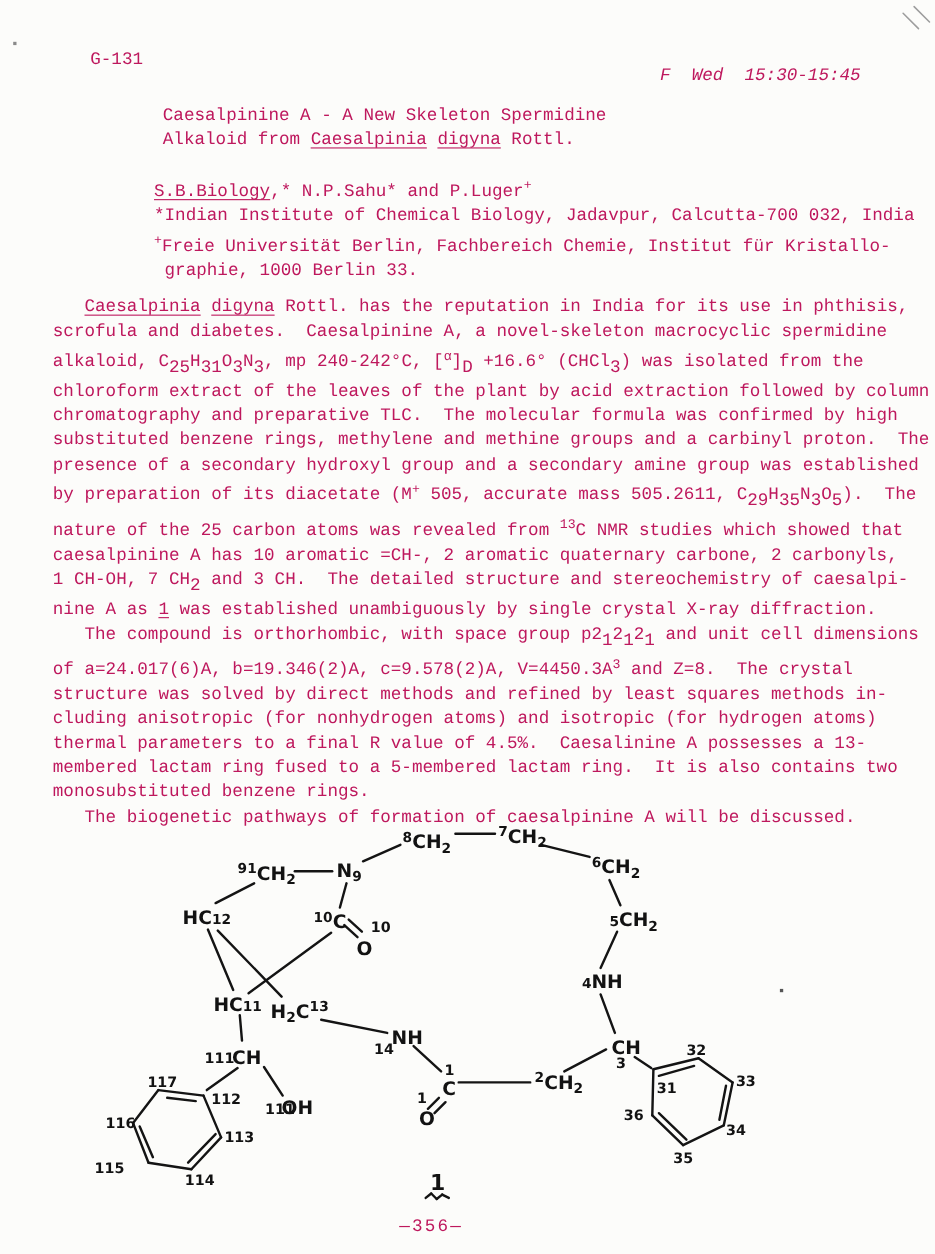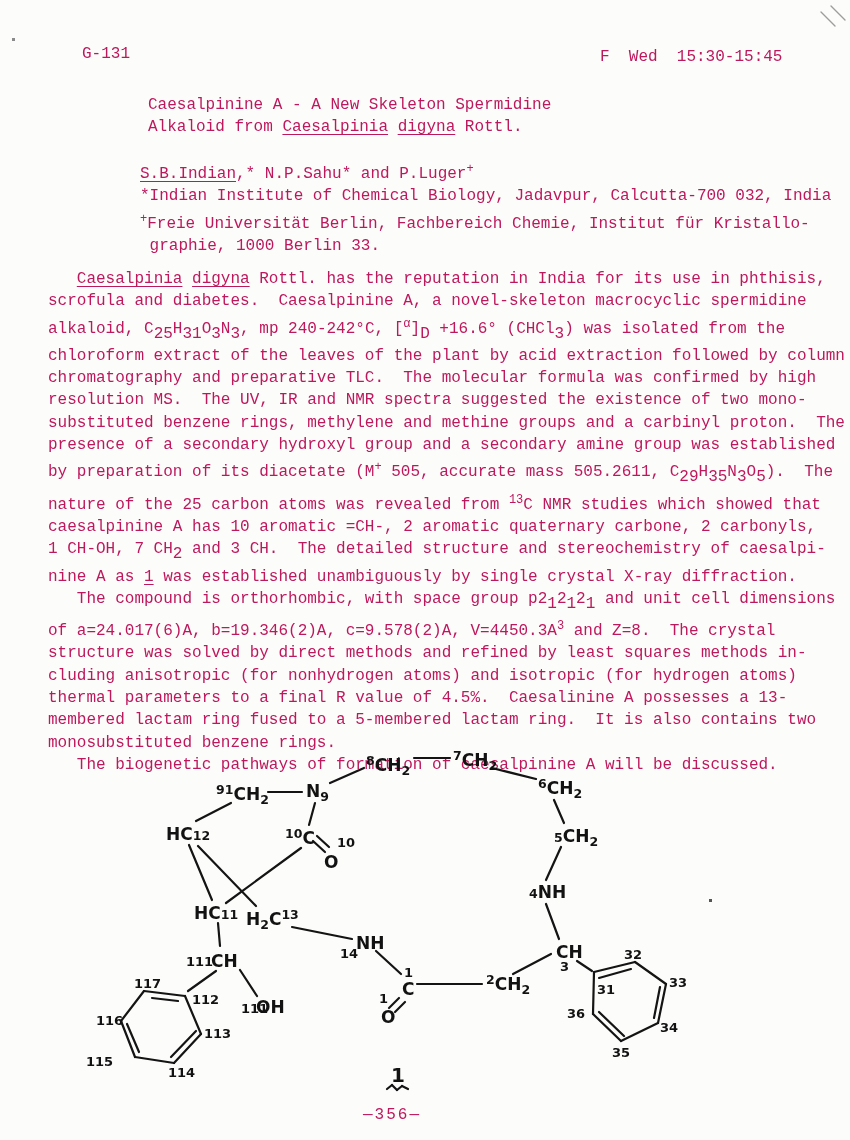--- a/index.html
+++ b/index.html
@@ -22,41 +22,40 @@
   svg text{font-family:"DejaVu Sans", sans-serif;font-weight:bold;fill:#121212;}
   svg .bond{stroke:#141414;stroke-width:2.2;stroke-linecap:round;fill:none;}
   svg .noise{stroke:#9d9d9d;stroke-width:1.4;stroke-linecap:round;}
 </style>
 </head>
 <body>
 
 <div class="page">
 
   <div class="abs hdr" style="left:82px;top:45px;">G-131</div>
-  <div class="abs hdr" style="left:600px;top:48px;">F  Wed  15:30-15:45</div>
+  <div class="abs hdr" style="left:600px;top:60px;font-style:italic;">F  Wed  15:30-15:45</div>
 
   <div class="abs" style="left:148px;top:94px;">
       <div class="line"><span class="seg-n">Caesalpinine A - A New Skeleton Spermidine</span></div>
       <div class="line"><span class="seg-n">Alkaloid from </span><span class="seg-u">Caesalpinia</span><span class="seg-n"> </span><span class="seg-u">digyna</span><span class="seg-n"> Rottl.</span></div>
     </div>
 
   <div class="abs" style="left:140px;top:158px;">
-      <div class="line"><span class="seg-u">S.B.Indian</span><span class="seg-n">,* N.P.Sahu* and P.Luger</span><span class="seg-sup">+</span></div>
+      <div class="line"><span class="seg-u">S.B.Biology</span><span class="seg-n">,* N.P.Sahu* and P.Luger</span><span class="seg-sup">+</span></div>
       <div class="line"><span class="seg-n">*Indian Institute of Chemical Biology, Jadavpur, Calcutta-700 032, India</span></div>
       <div class="line"><span class="seg-sup">+</span><span class="seg-n">Freie Universität Berlin, Fachbereich Chemie, Institut für Kristallo-</span></div>
       <div class="line"><span class="seg-n"> graphie, 1000 Berlin 33.</span></div>
     </div>
 
   <div class="abs" style="left:48px;top:268px;width:790px;">
       <div class="line"><span class="seg-n">   </span><span class="seg-u">Caesalpinia</span><span class="seg-n"> </span><span class="seg-u">digyna</span><span class="seg-n"> Rottl. has the reputation in India for its use in phthisis,</span></div>
       <div class="line"><span class="seg-n">scrofula and diabetes.  Caesalpinine A, a novel-skeleton macrocyclic spermidine</span></div>
       <div class="line"><span class="seg-n">alkaloid, C</span><span class="seg-sub">25</span><span class="seg-n">H</span><span class="seg-sub">31</span><span class="seg-n">O</span><span class="seg-sub">3</span><span class="seg-n">N</span><span class="seg-sub">3</span><span class="seg-n">, mp 240-242°C, [</span><span class="seg-sup">α</span><span class="seg-n">]</span><span class="seg-sub">D</span><span class="seg-n"> +16.6° (CHCl</span><span class="seg-sub">3</span><span class="seg-n">) was isolated from the</span></div>
       <div class="line"><span class="seg-n">chloroform extract of the leaves of the plant by acid extraction followed by column</span></div>
       <div class="line"><span class="seg-n">chromatography and preparative TLC.  The molecular formula was confirmed by high</span></div>
-      <div class="line"><span class="seg-n">resolution MS.  The UV, IR and NMR spectra suggested the existence of two mono-</span></div>
       <div class="line"><span class="seg-n">substituted benzene rings, methylene and methine groups and a carbinyl proton.  The</span></div>
       <div class="line"><span class="seg-n">presence of a secondary hydroxyl group and a secondary amine group was established</span></div>
       <div class="line"><span class="seg-n">by preparation of its diacetate (M</span><span class="seg-sup">+</span><span class="seg-n"> 505, accurate mass 505.2611, C</span><span class="seg-sub">29</span><span class="seg-n">H</span><span class="seg-sub">35</span><span class="seg-n">N</span><span class="seg-sub">3</span><span class="seg-n">O</span><span class="seg-sub">5</span><span class="seg-n">).  The</span></div>
       <div class="line"><span class="seg-n">nature of the 25 carbon atoms was revealed from </span><span class="seg-sup">13</span><span class="seg-n">C NMR studies which showed that</span></div>
       <div class="line"><span class="seg-n">caesalpinine A has 10 aromatic =CH-, 2 aromatic quaternary carbone, 2 carbonyls,</span></div>
       <div class="line"><span class="seg-n">1 CH-OH, 7 CH</span><span class="seg-sub">2</span><span class="seg-n"> and 3 CH.  The detailed structure and stereochemistry of caesalpi-</span></div>
       <div class="line"><span class="seg-n">nine A as </span><span class="seg-u">1</span><span class="seg-n"> was established unambiguously by single crystal X-ray diffraction.</span></div>
       <div class="line"><span class="seg-n">   The compound is orthorhombic, with space group p2</span><span class="seg-sub">1</span><span class="seg-n">2</span><span class="seg-sub">1</span><span class="seg-n">2</span><span class="seg-sub">1</span><span class="seg-n"> and unit cell dimensions</span></div>
       <div class="line"><span class="seg-n">of a=24.017(6)A, b=19.346(2)A, c=9.578(2)A, V=4450.3A</span><span class="seg-sup">3</span><span class="seg-n"> and Z=8.  The crystal</span></div>
       <div class="line"><span class="seg-n">structure was solved by direct methods and refined by least squares methods in-</span></div>

